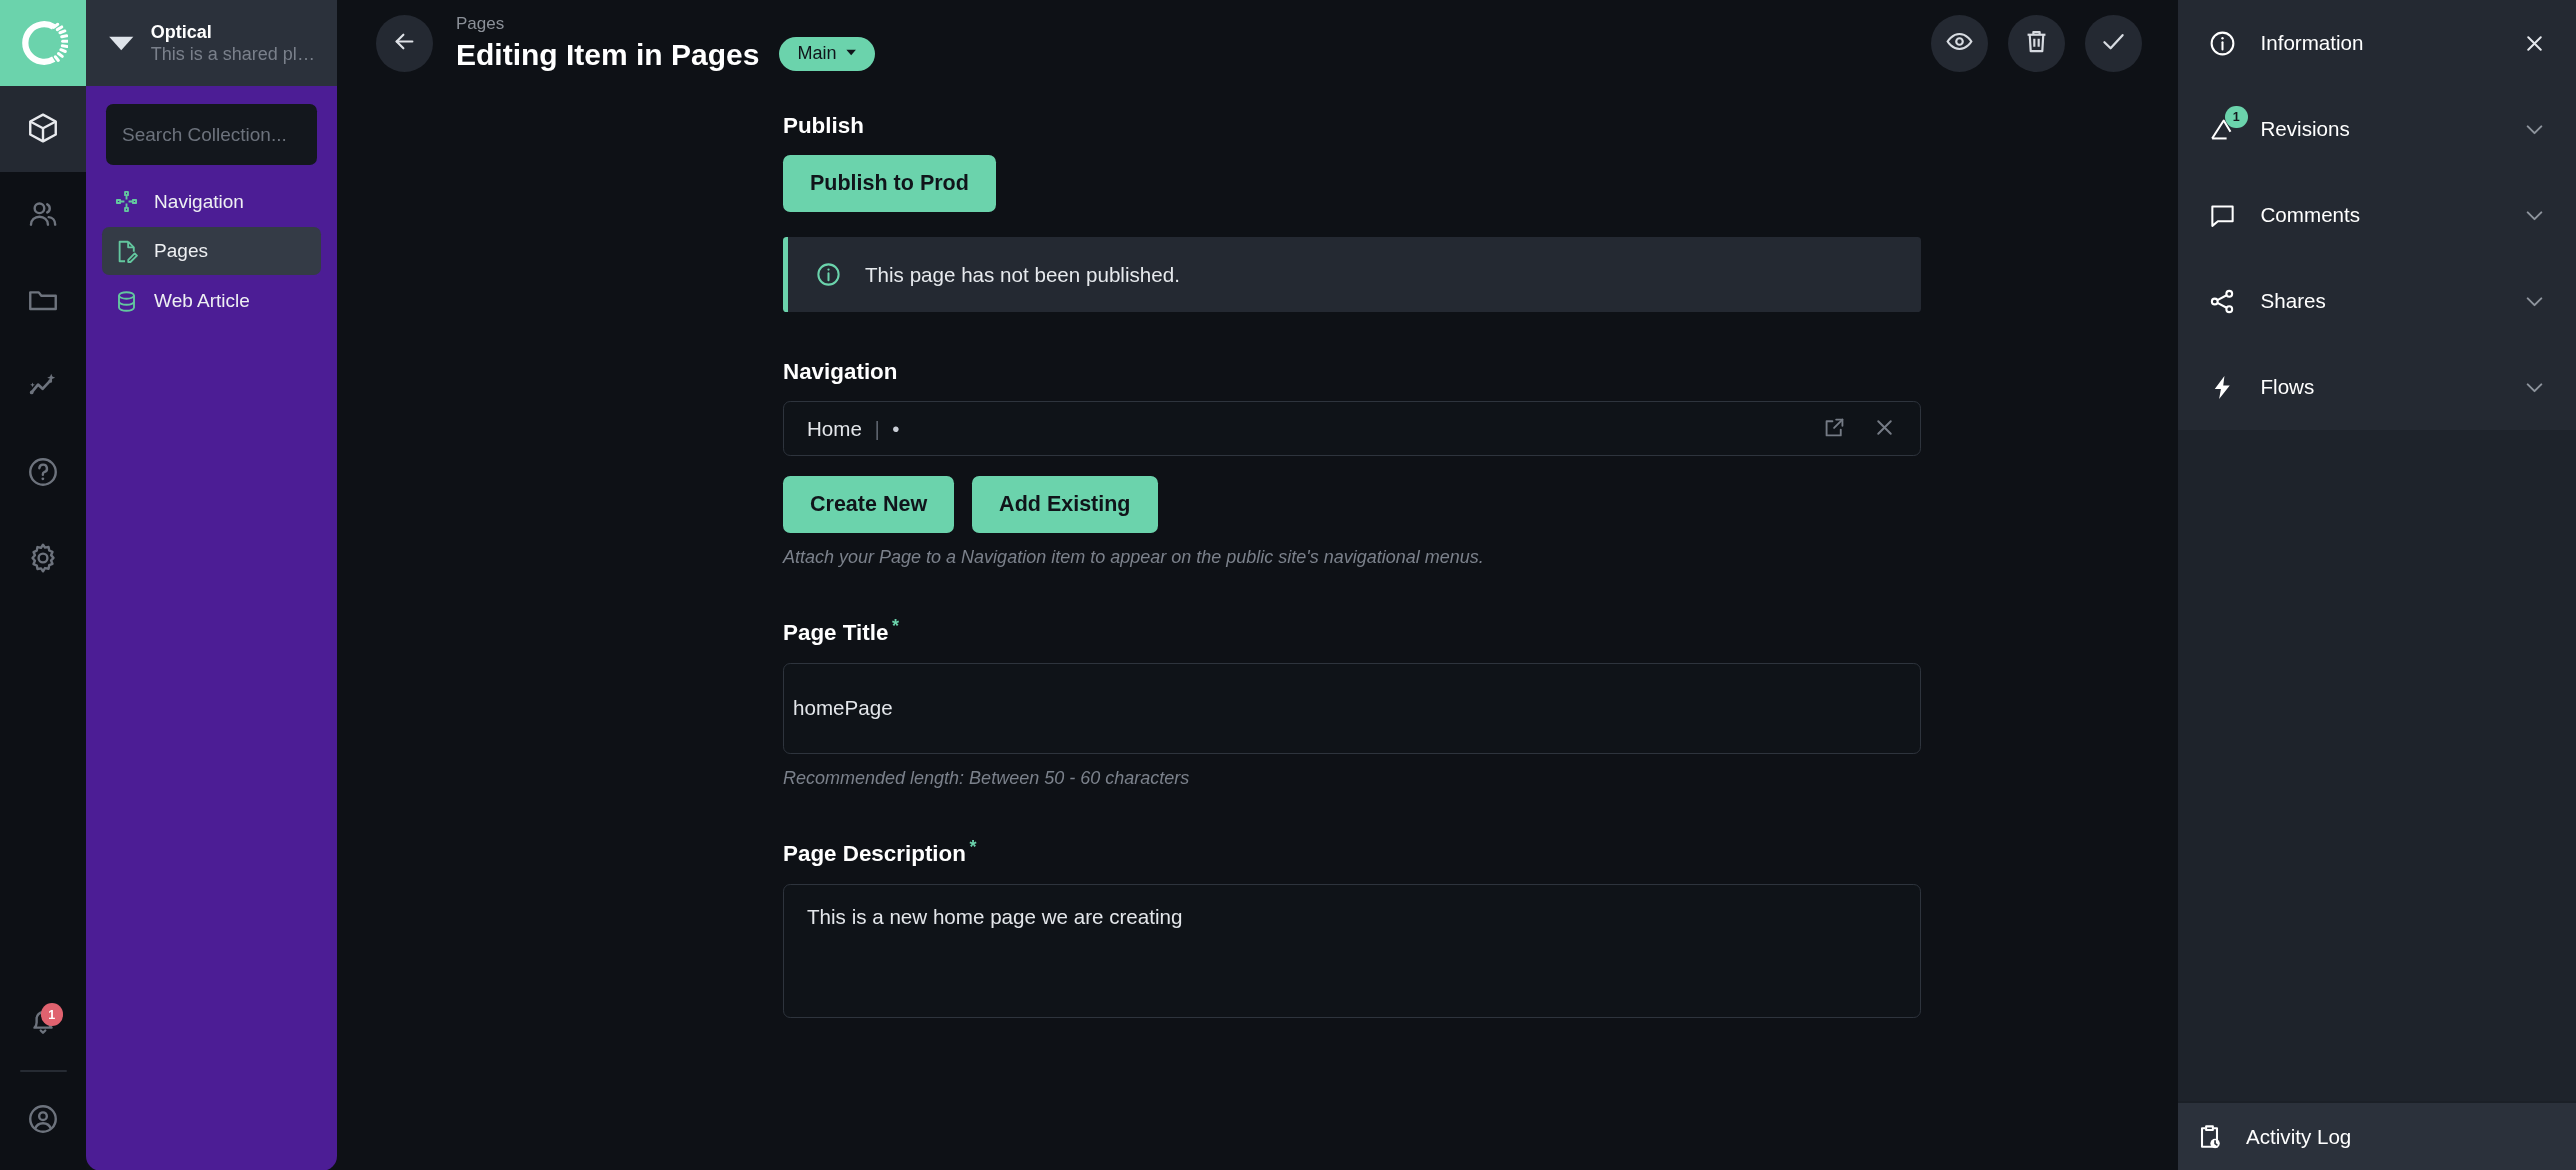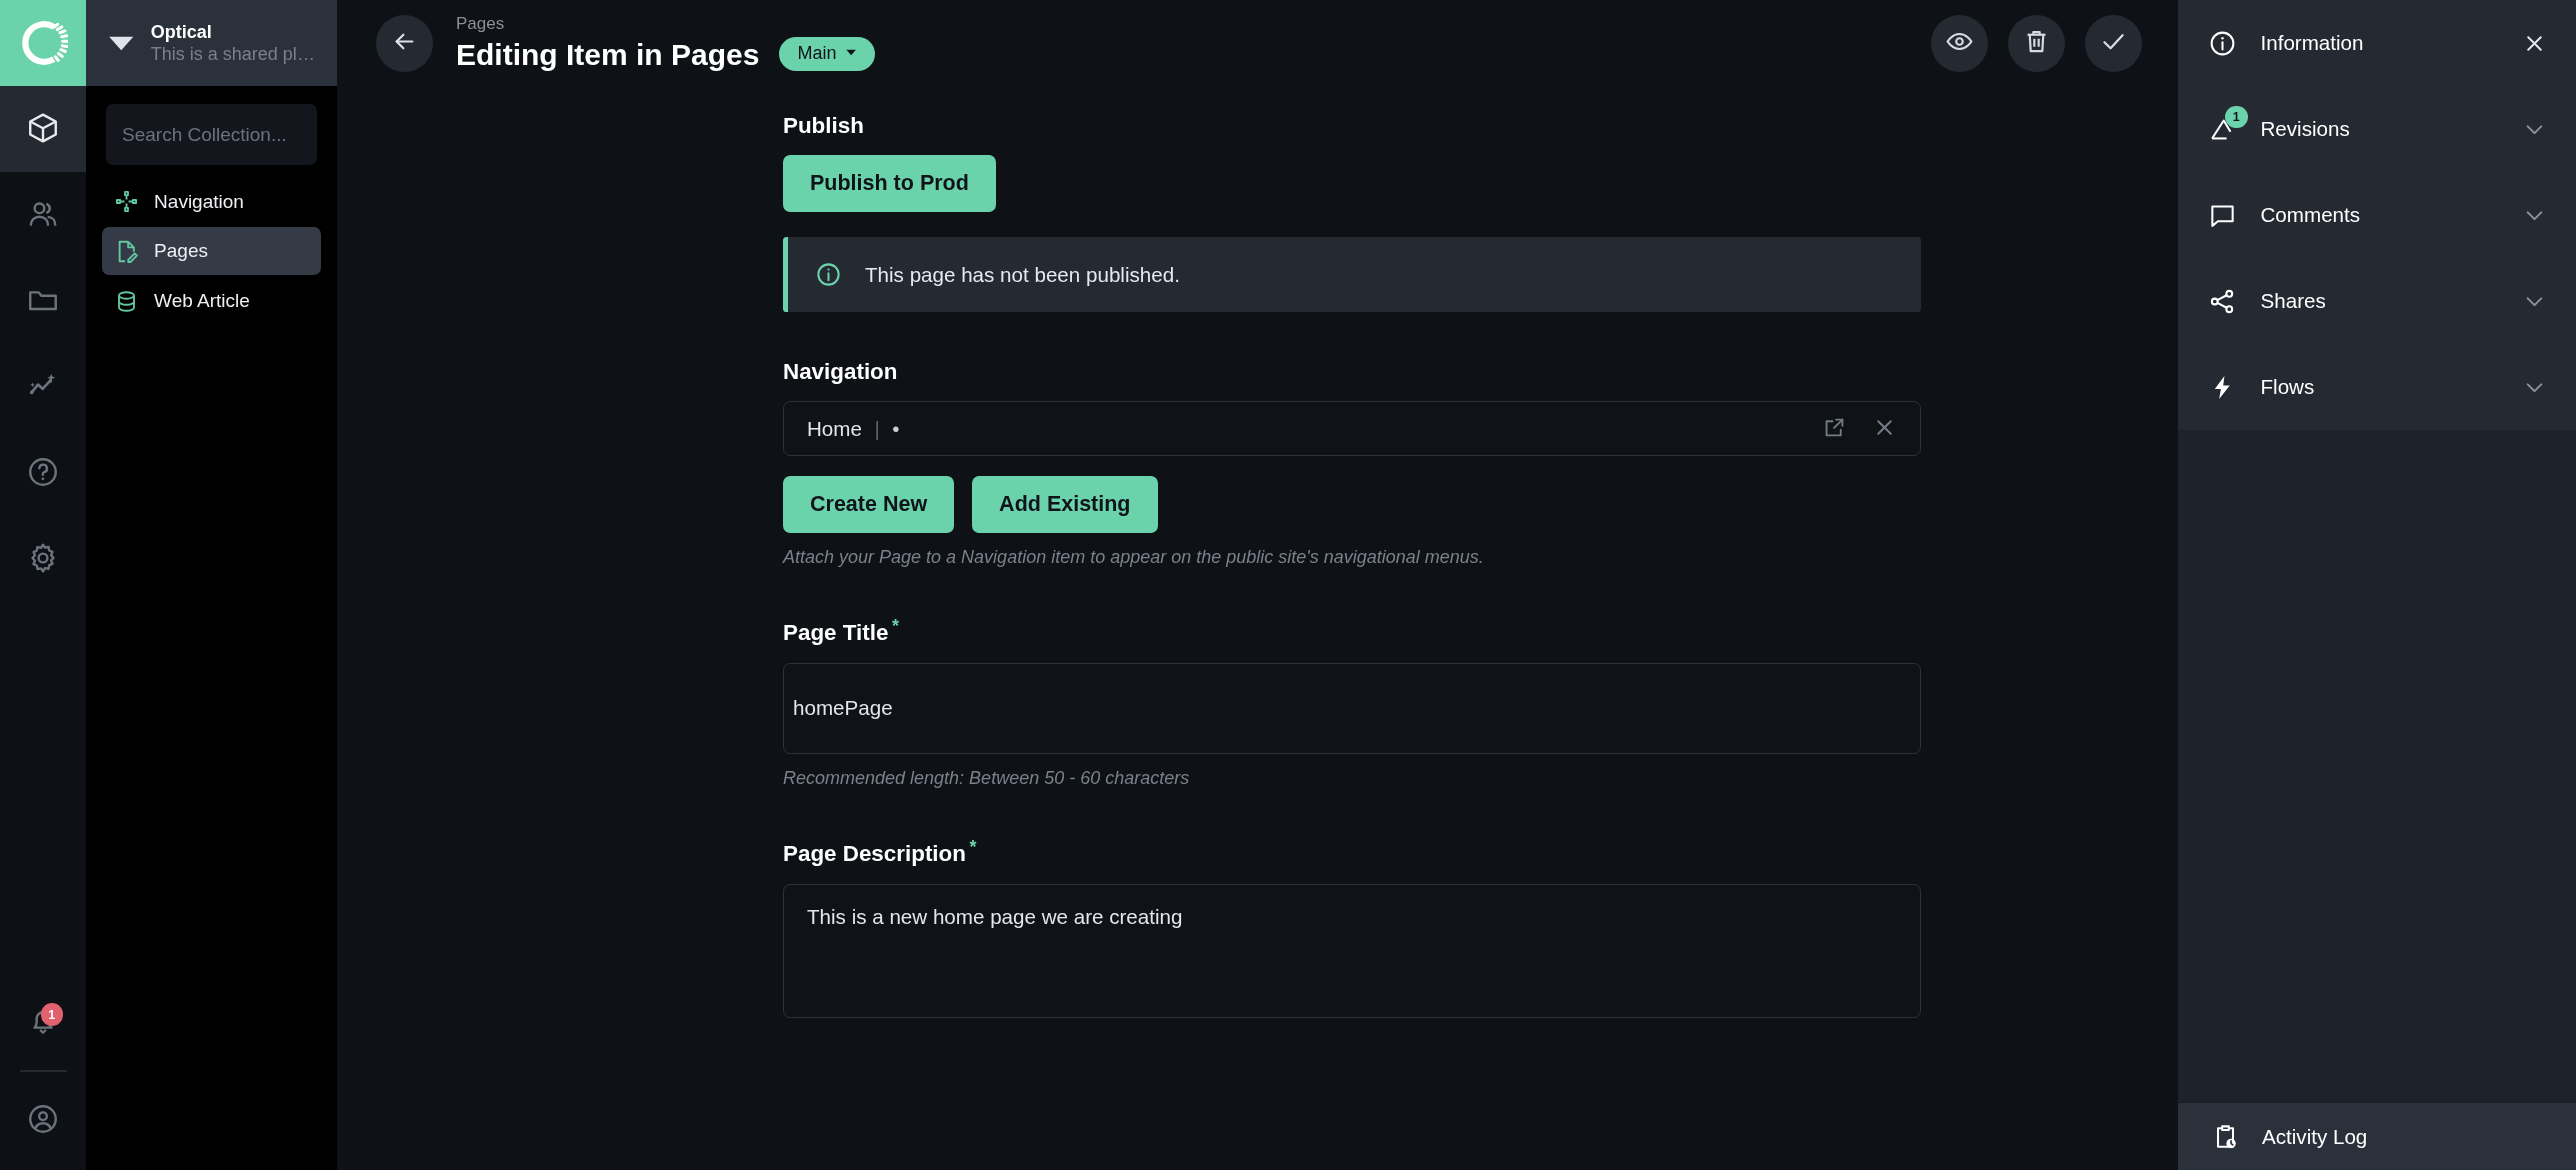--- a/index.html
+++ b/index.html
@@ -37,22 +37,22 @@
   .bell-badge {
     position: absolute; top: 25px; right: 23px;
     width: 22.4px; height: 22.4px; border-radius: 50%;
     background: #e0626f; color: #fff; font-size: 12.5px; font-weight: bold;
     display: flex; align-items: center; justify-content: center;
   }
 
   
   .collection {
     width: 251px; flex: 0 0 251px; height: 1171px;
-    background: #000000;
-    display: flex; flex-direction: column;
+    background: #4c1d95;
+    display: flex; flex-direction: column; border-radius: 15px;
   }
   .collection-head {
     height: 86px; display: flex; align-items: center; gap: 14.3px;
     padding: 0 20px; background: #2b313b; flex: 0 0 86px;
   }
   .collection-head-txt { min-width: 0; }
   .collection-title { color: #ffffff; font-size: 18px; font-weight: bold; line-height: 1.25; }
   .collection-sub {
     color: #7a808b; font-size: 18px; line-height: 1.25;
     white-space: nowrap; overflow: hidden; text-overflow: ellipsis; max-width: 170px;
@@ -162,21 +162,21 @@
   .rp-badge {
     position: absolute; top: -8px; right: -10px;
     width: 22.4px; height: 22.4px; border-radius: 50%;
     background: #6bd3ac; color: #14181e; font-size: 12.5px; font-weight: bold;
     display: flex; align-items: center; justify-content: center;
   }
   .rp-body { flex: 1 1 auto; background: #1e232b; }
   .rp-divider { height: 1.8px; background: #1b2027; }
   .rp-footer {
     height: 68px; background: #2b313b; display: flex; align-items: center;
-    gap: 21.5px; padding: 0 32px; color: #ffffff; font-size: 20.6px; flex: 0 0 68px;
+    gap: 21.5px; padding: 0 16px; color: #ffffff; font-size: 20.6px; flex: 0 0 68px;
   }
 </style>
 </head>
 <body>
 
 <div class="app">
 
   <div class="rail">
     <div class="rail-logo">
       <svg width="50" height="50" viewBox="0 0 56 56" fill="none">

